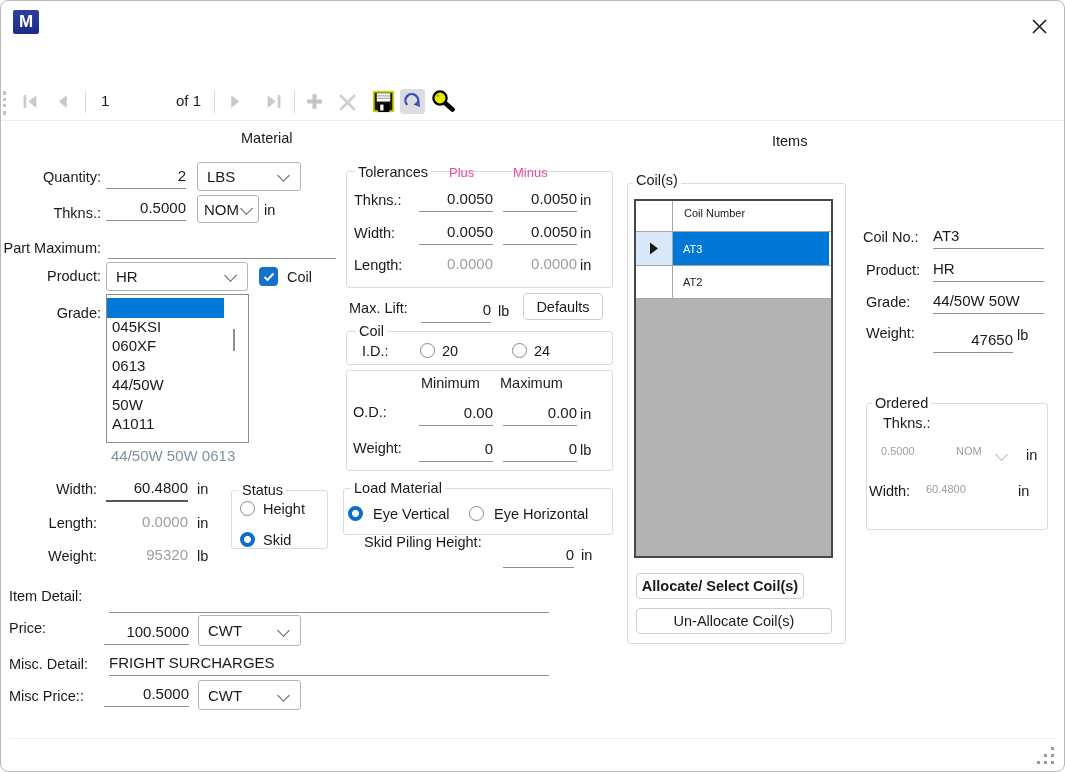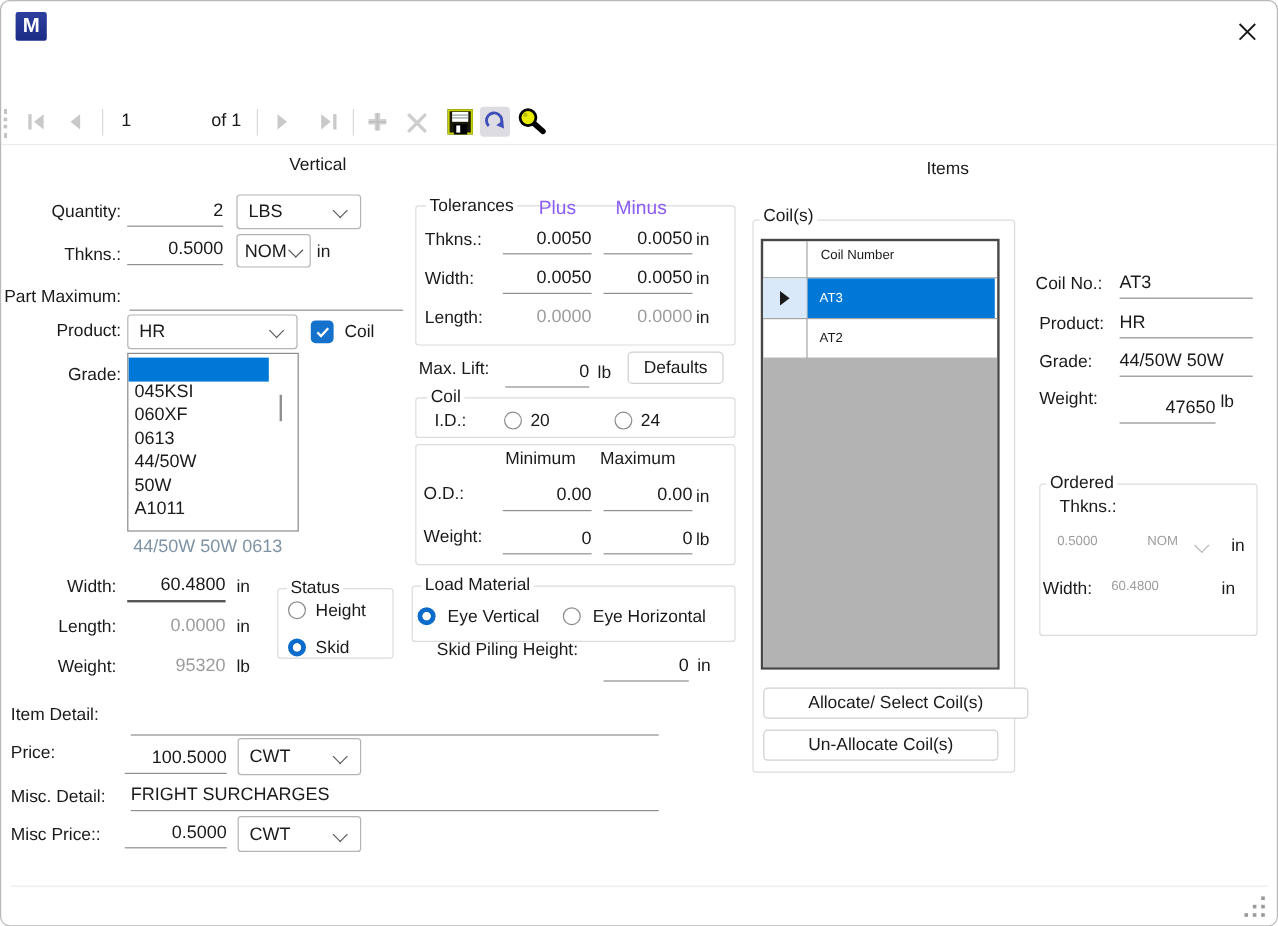--- a/index.html
+++ b/index.html
@@ -25,21 +25,21 @@
   .radio.on{border:none;background:radial-gradient(circle at 50% 50%, #fff 0 3.2px, #0b6ccc 3.8px);}
   .cb{width:19px;height:19px;border-radius:4px;background:#1471cc;display:flex;align-items:center;justify-content:center;}
   .btn{border:1px solid #cfcfcf;border-radius:4px;background:#fff;font-size:14.5px;
        display:flex;align-items:center;justify-content:center;box-sizing:border-box;}
   .tb-sep{width:1px;height:22px;background:#d9d9d9;}
   .tb-txt{font-size:15px;color:#1a1a1a;}
   .list{border:1px solid #8a8a8a;background:#fff;overflow:hidden;}
   .li{height:19.5px;font-size:15px;padding-left:5px;white-space:nowrap;}
   .li.seld{background:#0078d7;color:#0078d7;width:112px;}
   .hint{font-size:15px;color:#7e93a4;white-space:nowrap;}
-  .subhdr{font-size:16px;color:#8b5cf6;white-space:nowrap;}
+  .subhdr{font-size:13px;color:#ec4899;white-space:nowrap;}
   .grid{border:2px solid #474747;background:#fff;}
   .dot{width:3px;height:3px;background:#9a9a9a;position:absolute;}
 </style>
 </head>
 <body>
 
 <div class="win">
 
   <div class="abs" style="left:12px;top:9px;width:26px;height:24px;background:linear-gradient(#2e3f9e,#1a2c86);
        border-radius:2px;display:flex;align-items:center;justify-content:center;color:#fff;
@@ -110,21 +110,21 @@
   </div>
   <div class="abs" style="left:430px;top:88px;">
     <svg width="24" height="24" viewBox="0 0 24 24">
       <line x1="13" y1="13" x2="21.5" y2="20.5" stroke="#000" stroke-width="4.6" stroke-linecap="round"></line>
       <circle cx="9" cy="9" r="6.6" fill="#e8ea00" stroke="#000" stroke-width="2.3"></circle>
       <circle cx="6.8" cy="6.8" r="1.8" fill="#b9bd00"></circle>
     </svg>
   </div>
   <div class="abs" style="left:0;top:119px;width:1063px;height:1px;background:#ededed;"></div>
 
-  <div class="abs lbl" style="left:240px;top:129px;">Vertical</div>
+  <div class="abs lbl" style="left:240px;top:129px;">Material</div>
   <div class="abs lbl" style="left:771px;top:132px;">Items</div>
 
   <div class="abs lbl rlbl" style="left:2px;top:168px;width:98px;">Quantity:</div>
   <div class="abs fld" style="left:105px;top:166px;width:80px;">2</div>
   <div class="abs sel" style="left:196px;top:161px;width:104px;height:29px;">
     <span>LBS</span>
     <span class="chev"></span>
   </div>
 
   <div class="abs lbl rlbl" style="left:2px;top:204px;width:98px;">Thkns.:</div>
@@ -277,21 +277,21 @@
          display:flex;align-items:center;padding-left:10px;box-sizing:border-box;">AT3</div>
     <div class="abs" style="left:0;top:64px;width:195px;height:1px;background:#a6a6a6;"></div>
 
     <div class="abs val" style="left:37px;top:65px;width:156px;height:32px;display:flex;align-items:center;
          padding-left:10px;box-sizing:border-box;">AT2</div>
     <div class="abs" style="left:0;top:97px;width:195px;height:1px;background:#a6a6a6;"></div>
 
     <div class="abs" style="left:0;top:98px;width:195px;height:257px;background:#b3b3b3;"></div>
   </div>
 
-  <div class="abs btn" style="left:635px;top:572px;width:221px;height:26px;">Allocate/ Select Coil(s)</div>
+  <div class="abs btn" style="left:635px;top:572px;width:168px;height:26px;font-weight:bold;">Allocate/ Select Coil(s)</div>
   <div class="abs btn" style="left:635px;top:607px;width:196px;height:26px;">Un-Allocate Coil(s)</div>
 
   <div class="abs lbl" style="left:862px;top:228px;">Coil No.:</div>
   <div class="abs fld left" style="left:932px;top:226px;width:111px;">AT3</div>
 
   <div class="abs lbl" style="left:865px;top:261px;">Product:</div>
   <div class="abs fld left" style="left:932px;top:259px;width:111px;">HR</div>
 
   <div class="abs lbl" style="left:865px;top:293px;">Grade:</div>
   <div class="abs fld left" style="left:932px;top:291px;width:111px;">44/50W 50W</div>

